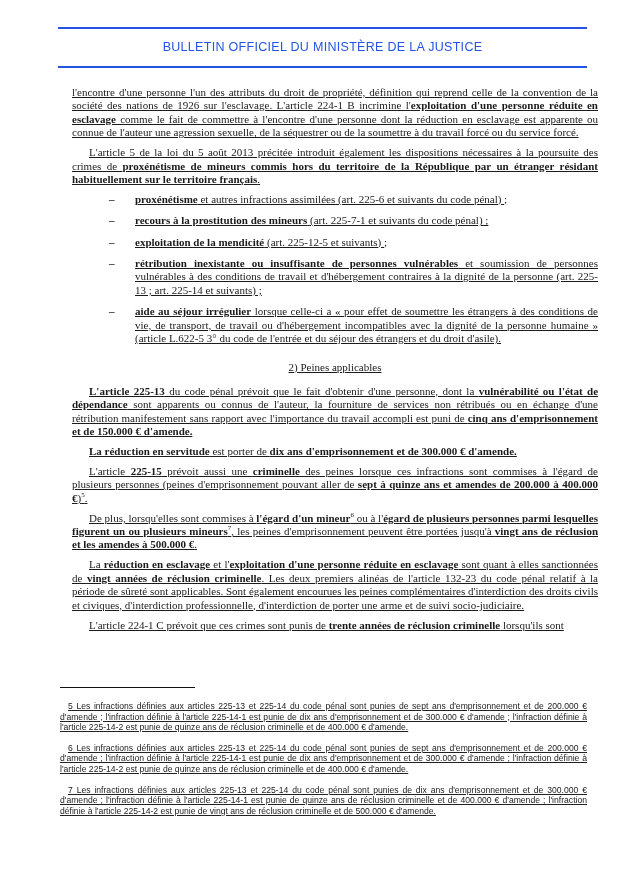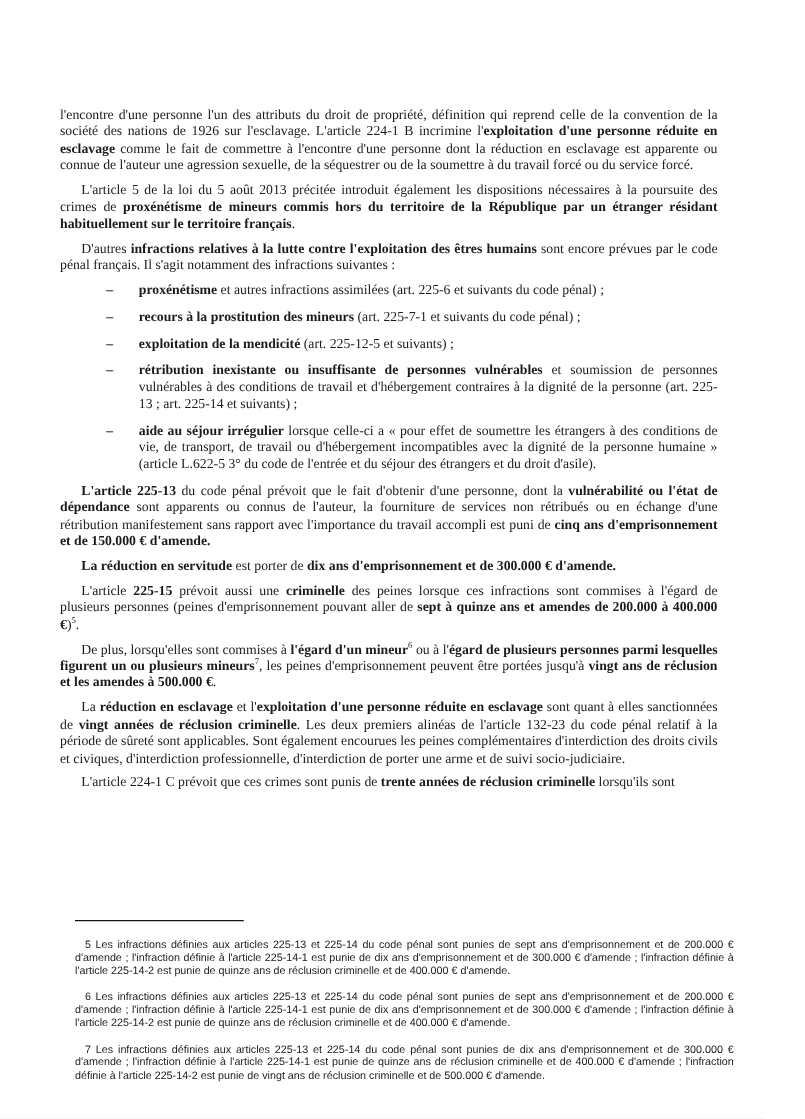--- a/index.html
+++ b/index.html
@@ -22,23 +22,24 @@
   .header-title{
     text-align:center;
     font-family:"Liberation Sans","DejaVu Sans",sans-serif;
     font-size:12.5px;
     letter-spacing:0.3px;
     color:#2454e3;
     padding:11px 0 12px 0;
   }
   
   .doc-body{
-    position:absolute;top:86px;left:48px;width:526px;
+    position:absolute;top:86px;left:72px;width:526px;
     font-size:11px;line-height:13.4px;
     text-align:justify;
+    text-decoration:underline;
   }
   .para{margin:0 0 6.5px 0;text-indent:17px;}
   .para.noindent{text-indent:0;}
   .b{font-weight:bold;}
   sup{font-size:7px;line-height:0;vertical-align:super;}
   .section-heading{
     text-align:center;text-indent:0;
     margin:15px 0 11px 0;
   }
   .bullet{
@@ -46,53 +47,59 @@
     margin:0 0 8px 0;
     padding-left:63px;
     text-indent:0;
   }
   .bullet .marker{
     position:absolute;left:37px;top:0;
     font-weight:bold;
   }
   
   .footnote-area{
-    position:absolute;top:736px;left:60px;width:527px;
+    position:absolute;top:687px;left:60px;width:527px;
     font-family:"Liberation Sans","DejaVu Sans",sans-serif;
     font-size:8.6px;line-height:10.6px;
     text-align:justify;
     color:#222;
+    text-decoration:underline;
   }
   .footnote-sep{
     width:135px;border-top:1.5px solid #111;margin-bottom:13px;
   }
   .footnote{margin:0 0 10px 0;text-indent:8px;}
   
   .footer{
     position:absolute;top:857px;right:14px;
     font-family:"Liberation Sans","DejaVu Sans",sans-serif;
     font-size:9.5px;
     color:#2454e3;
   }
 </style>
 </head>
 <body>
 
 <div class="page">
 
+  <div class="header">
+    <div class="rule"></div>
+    <div class="header-title">BULLETIN OFFICIEL DU MINISTÈRE DE LA JUSTICE</div>
+    <div class="rule"></div>
+  </div>
 
   <div class="doc-body" id="doc-body">
       <p class="para noindent"><span>l'encontre d'une personne l'un des attributs du droit de propriété, définition qui reprend celle de la convention de la société des nations de 1926 sur l'esclavage. L'article 224-1 B incrimine l'</span><span class="b">exploitation d'une personne réduite en esclavage</span><span> comme le fait de commettre à l'encontre d'une personne dont la réduction en esclavage est apparente ou connue de l'auteur une agression sexuelle, de la séquestrer ou de la soumettre à du travail forcé ou du service forcé.</span></p>
       <p class="para"><span>L'article 5 de la loi du 5 août 2013 précitée introduit également les dispositions nécessaires à la poursuite des crimes de </span><span class="b">proxénétisme de mineurs commis hors du territoire de la République par un étranger résidant habituellement sur le territoire français</span><span>.</span></p>
-      <p class="para"><span>D'autres </span><span class="b">infractions relatives à la lutte contre l'exploitation des êtres humains</span><span> sont encore prévues par le code pénal français. Il s'agit notamment des infractions suivantes :</span></p>
       <div class="bullet"><span class="marker">–</span><span class="b">proxénétisme</span><span> et autres infractions assimilées (art. 225-6 et suivants du code pénal) ;</span></div>
       <div class="bullet"><span class="marker">–</span><span class="b">recours à la prostitution des mineurs</span><span> (art. 225-7-1 et suivants du code pénal) ;</span></div>
       <div class="bullet"><span class="marker">–</span><span class="b">exploitation de la mendicité</span><span> (art. 225-12-5 et suivants) ;</span></div>
       <div class="bullet"><span class="marker">–</span><span class="b">rétribution inexistante ou insuffisante de personnes vulnérables</span><span> et soumission de personnes vulnérables à des conditions de travail et d'hébergement contraires à la dignité de la personne (art. 225-13 ; art. 225-14 et suivants) ;</span></div>
       <div class="bullet"><span class="marker">–</span><span class="b">aide au séjour irrégulier</span><span> lorsque celle-ci a « pour effet de soumettre les étrangers à des conditions de vie, de transport, de travail ou d'hébergement incompatibles avec la dignité de la personne humaine » (article L.622-5 3° du code de l'entrée et du séjour des étrangers et du droit d'asile).</span></div>
+      <div class="para section-heading">2) Peines applicables</div>
       <p class="para"><span class="b">L'article 225-13</span><span> du code pénal prévoit que le fait d'obtenir d'une personne, dont la </span><span class="b">vulnérabilité ou l'état de dépendance</span><span> sont apparents ou connus de l'auteur, la fourniture de services non rétribués ou en échange d'une rétribution manifestement sans rapport avec l'importance du travail accompli est puni de </span><span class="b">cinq ans d'emprisonnement et de 150.000 € d'amende.</span></p>
       <p class="para"><span class="b">La réduction en servitude</span><span> est porter de </span><span class="b">dix ans d'emprisonnement et de 300.000 € d'amende.</span></p>
       <p class="para"><span>L'article </span><span class="b">225-15</span><span> prévoit aussi une </span><span class="b">criminelle</span><span> des peines lorsque ces infractions sont commises à l'égard de plusieurs personnes (peines d'emprisonnement pouvant aller de </span><span class="b">sept à quinze ans et amendes de 200.000 à 400.000 €</span><span>)</span><sup>5</sup><span>.</span></p>
       <p class="para"><span>De plus, lorsqu'elles sont commises à </span><span class="b">l'égard d'un mineur</span><sup>6</sup><span> ou à l'</span><span class="b">égard de plusieurs personnes parmi lesquelles figurent un ou plusieurs mineurs</span><sup>7</sup><span>, les peines d'emprisonnement peuvent être portées jusqu'à </span><span class="b">vingt ans de réclusion et les amendes à 500.000 €</span><span>.</span></p>
       <p class="para"><span>La </span><span class="b">réduction en esclavage</span><span> et l'</span><span class="b">exploitation d'une personne réduite en esclavage</span><span> sont quant à elles sanctionnées de </span><span class="b">vingt années de réclusion criminelle</span><span>. Les deux premiers alinéas de l'article 132-23 du code pénal relatif à la période de sûreté sont applicables. Sont également encourues les peines complémentaires d'interdiction des droits civils et civiques, d'interdiction professionnelle, d'interdiction de porter une arme et de suivi socio-judiciaire.</span></p>
       <p class="para"><span>L'article 224-1 C prévoit que ces crimes sont punis de </span><span class="b">trente années de réclusion criminelle</span><span> lorsqu'ils sont</span></p>
     </div>
 
   <div class="footnote-area">
     <div class="footnote-sep"></div>

